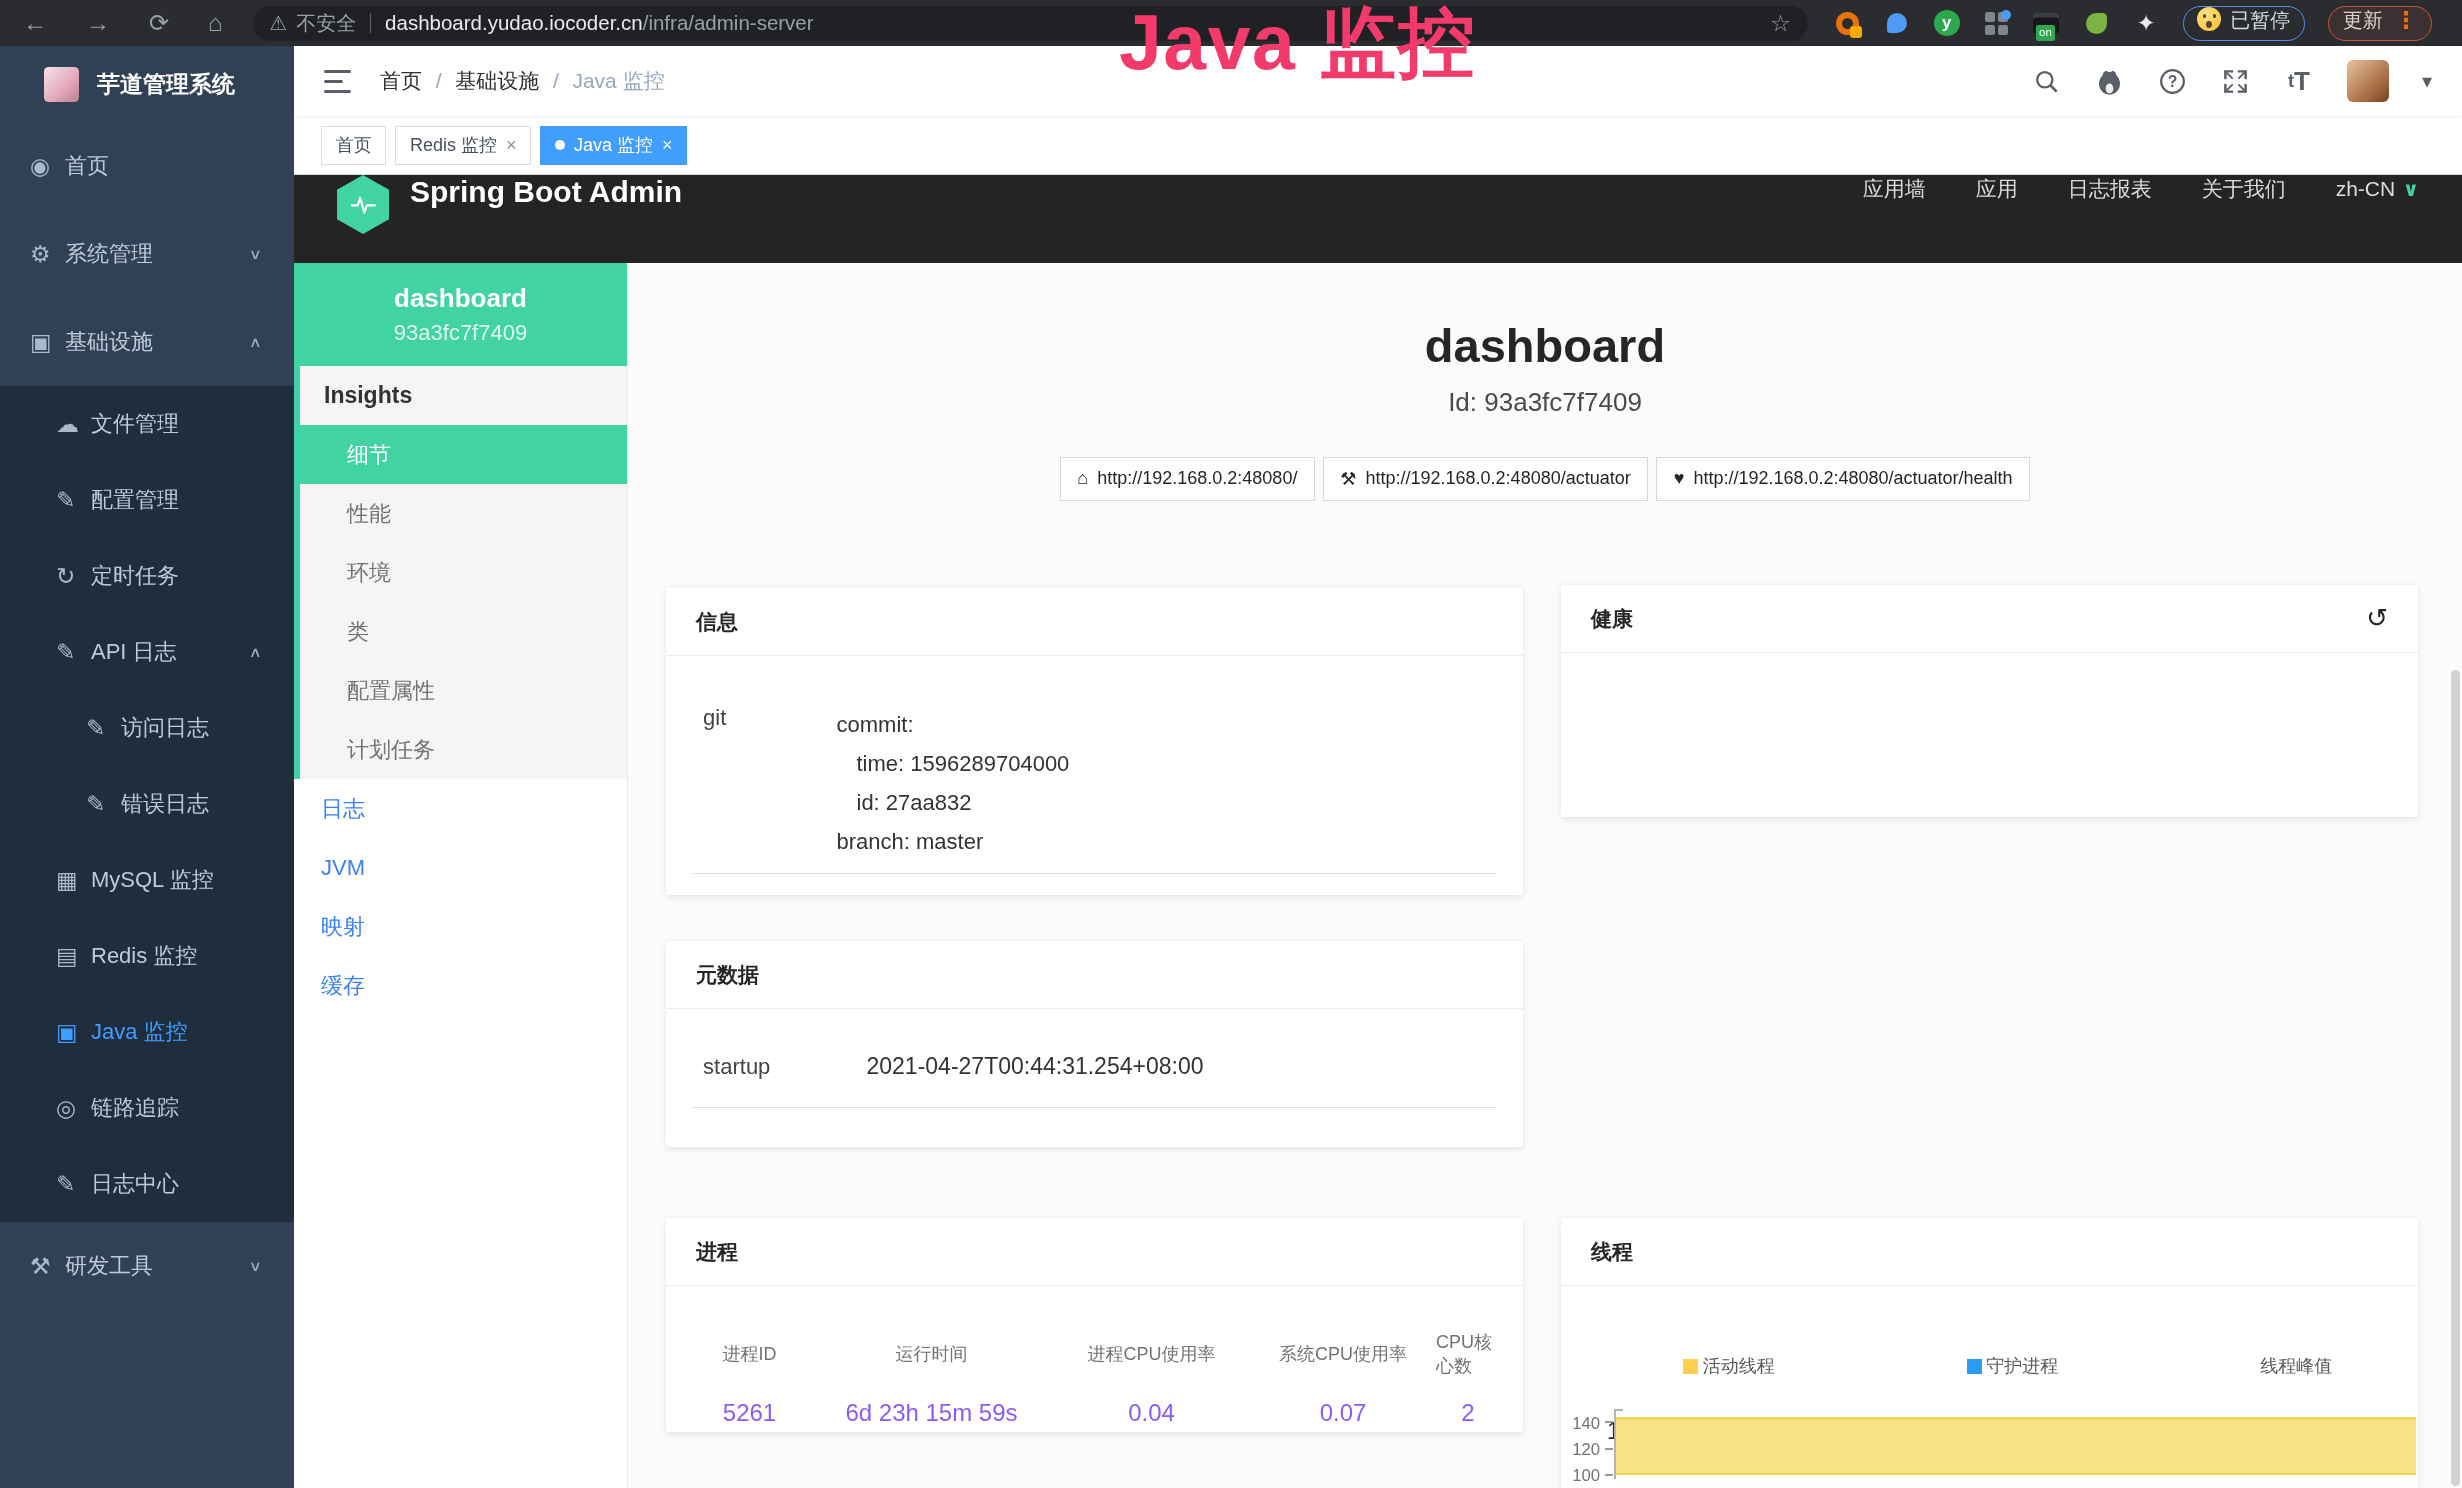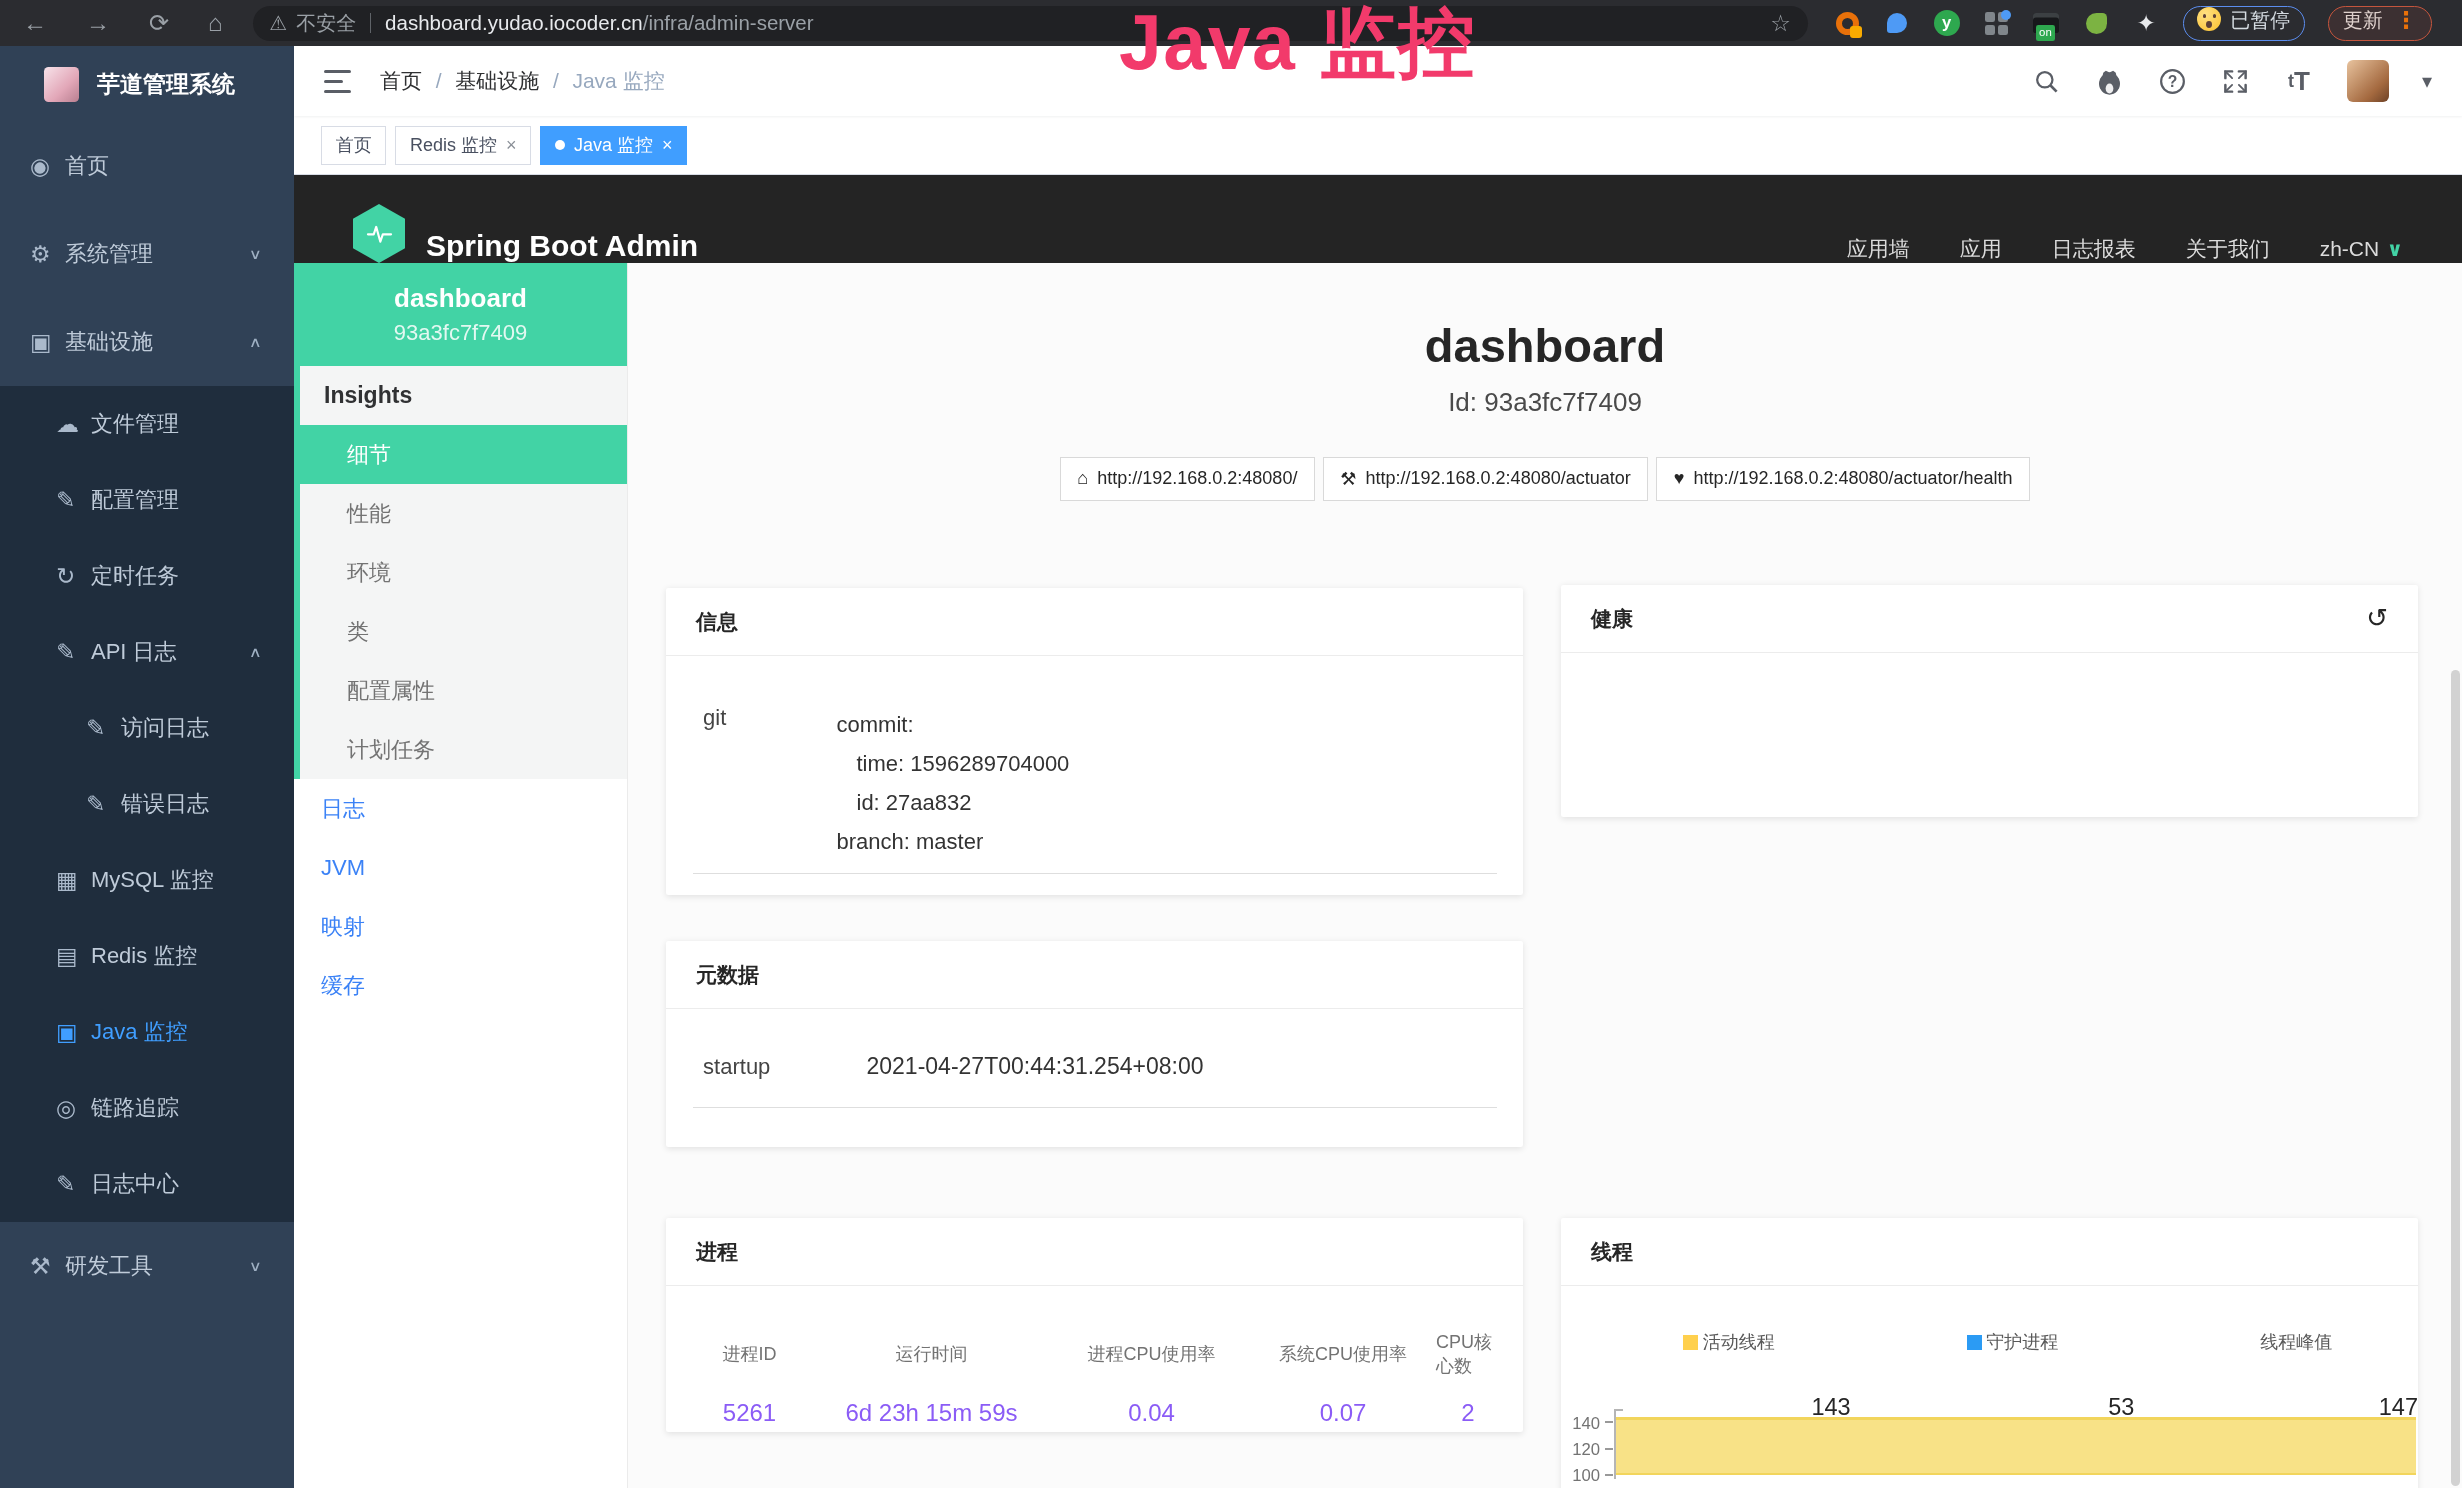--- a/index.html
+++ b/index.html
@@ -88,21 +88,21 @@
   .tagsbar { height:59px; background:#fff; border-bottom:0.8px solid #d8dce5; display:flex; align-items:center;
              padding-left:27px; gap:9px; position:relative; z-index:2; }
   .tag { height:39px; border:0.8px solid #d8dce5; background:#fff; color:#495060; font-size:18px;
          display:flex; align-items:center; padding:0 13.7px; cursor:pointer; }
   .tag-x { margin-left:9px; font-size:18px; color:#8a8f97; }
   .tag.active { background:#409eff; border-color:#409eff; color:#fff; }
   .tag.active .tag-x { color:#fff; }
   .tag-dot { width:10px; height:10px; border-radius:50%; background:#fff; margin-right:9px; }
 
   
-  .sba-header { height:88px; background:#242424; display:flex; align-items:flex-end; padding:0 59px; }
+  .sba-header { height:88px; background:#242424; display:flex; align-items:flex-start; padding:0 43px; }
   .sba-logo { width:52px; height:59px; background:#42d3a5; flex:none;
               clip-path:polygon(50% 0,100% 25%,100% 75%,50% 100%,0 75%,0 25%);
               display:flex; align-items:center; justify-content:center; }
   .sba-brand { font-size:30px; font-weight:bold; color:#fff; margin-left:21px; }
   .sba-nav { margin-left:auto; display:flex; align-items:center; gap:50px; }
   .sba-nav a { font-size:21px; color:#dcdcdc; text-decoration:none; cursor:pointer; }
   .sba-loc { font-size:21px; color:#dcdcdc; display:flex; align-items:center; gap:7.6px; cursor:pointer; }
   .sba-loc .ch { color:#42d3a5; font-size:20px; font-weight:bold; }
 
   .sba-body { flex:1; display:flex; min-height:0; }
@@ -143,22 +143,22 @@
 
   .meta-row { display:flex; align-items:baseline; margin:0 26.5px; padding:44px 0 27px; border-bottom:1.5px solid #dedede; }
   .meta-key { width:174px; padding-left:10.6px; font-size:22px; color:#444; flex:none; }
   .meta-val { font-size:23px; color:#333; }
 
   .proc-grid { display:grid; grid-template-columns:121px 243px 197px 186px 1fr; padding:0 23px; margin-top:44px;
                row-gap:21px; justify-items:center; align-items:center; }
   .proc-hd { font-size:18px; color:#737373; }
   .proc-vl { font-size:24px; color:#8b5cf6; }
 
-  .thread-stats { display:grid; grid-template-columns:1fr 1fr 1fr; padding-left:46px; margin-top:44px;
-                  text-align:right; row-gap:20px;gap:40px; }
+  .thread-stats { display:grid; grid-template-columns:1fr 1fr 1fr; padding-left:46px; margin-top:68px;
+                  text-align:left; row-gap:20px;gap:40px; }
   .ts-label { font-size:18px; color:#595959; display:flex; align-items:center; justify-content:center; }
   .ts-sq { width:15px; height:15px; display:inline-block; margin-right:4.6px; }
   .ts-val { font-size:23.5px; color:#262626; }
 
   .ytick { position:absolute; left:6px; width:33px; text-align:right; font-size:16.7px; color:#737373; }
   .ydash { position:absolute; left:44px; width:7.6px; height:2.3px; background:#999; }
   .yaxis { position:absolute; left:53px; top:191px; width:1.5px; height:70px; background:#b5b5b5; }
   .yaxis::before { content:""; position:absolute; top:0; left:0; width:9px; height:1.5px; background:#b5b5b5; }
   .area-band { position:absolute; left:55px; right:2.3px; top:199px; height:58px; background:#f8e287;
                border-top:3px solid #f2d55c; border-bottom:2.3px solid #f2d55c; }

